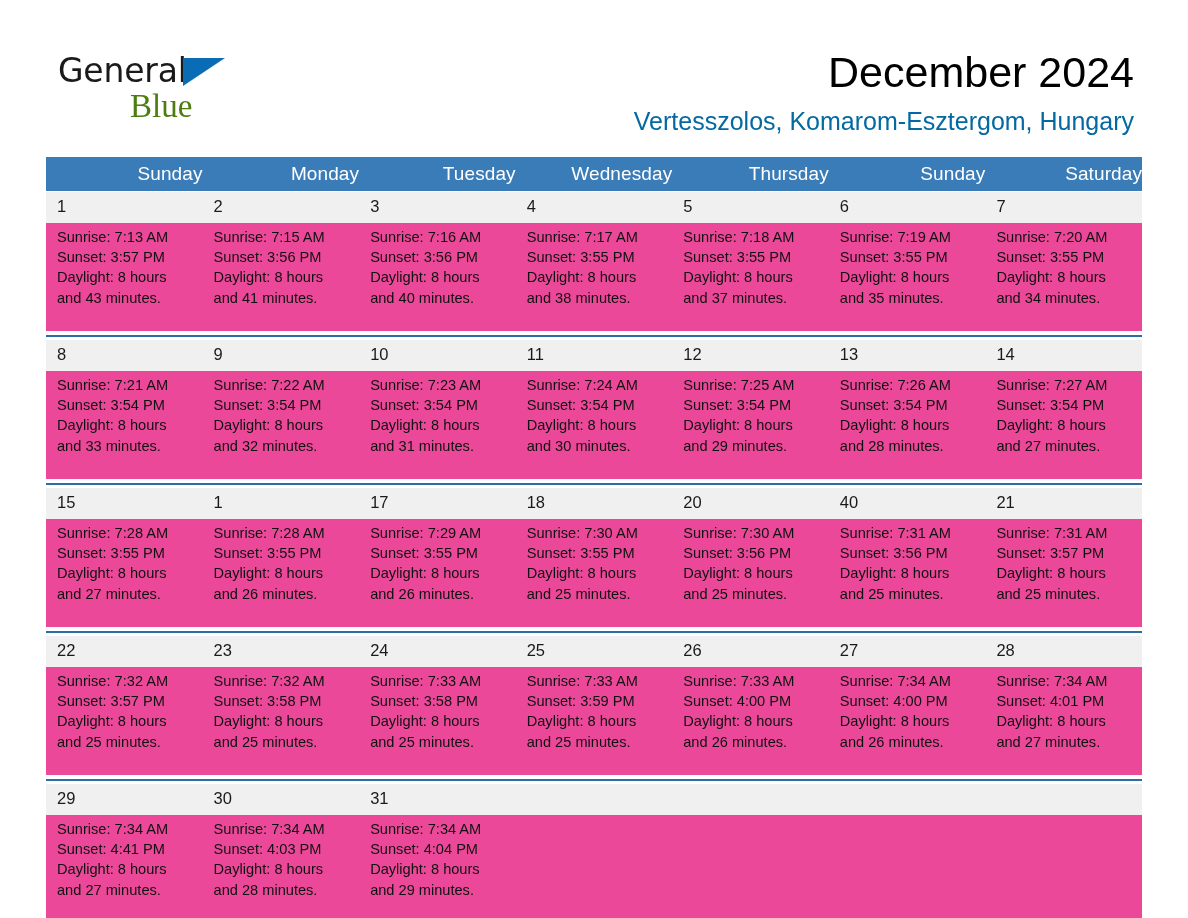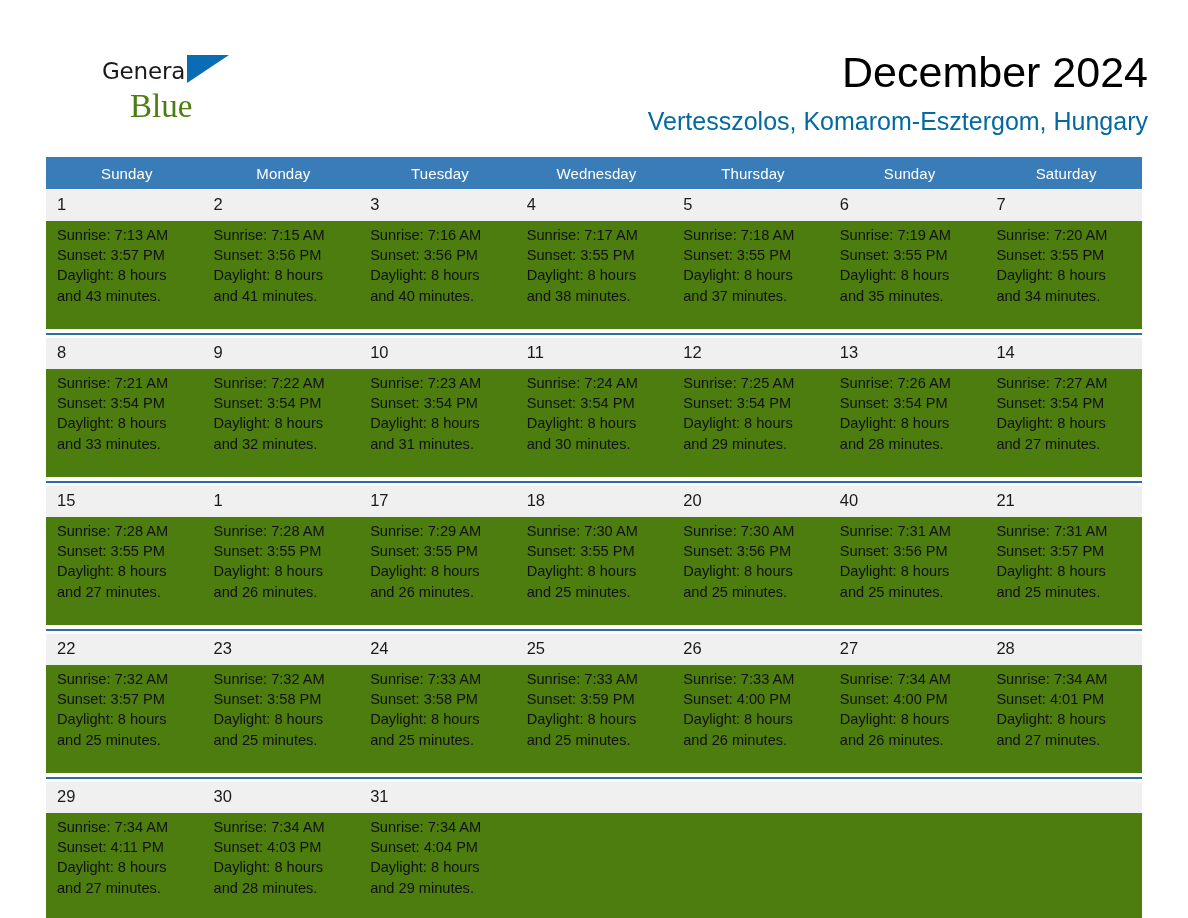--- a/index.html
+++ b/index.html
@@ -36,26 +36,25 @@
     height: 80px;
   }
   .logo-row1 {
     position: relative;
     display: block;
     height: 38px;
     line-height: 38px;
     white-space: nowrap;
   }
   .logo-general {
-    font-size: 23px;
+    font-size: 33px;
     letter-spacing: -0.2px;
     color: #1a1a1a;
     font-family: "DejaVu Sans", sans-serif;
     font-weight: 400;
-    margin-left: 44px;
   }
   .logo-tri {
     display: inline-block;
     vertical-align: -4px;
     margin-left: -4px;
     width: 0;
     height: 0;
     border-left: 42px solid #0a6cb4;
     border-bottom: 28px solid transparent;
   }
@@ -64,21 +63,21 @@
     margin-top: -4px;
     margin-left: 72px;
     font-size: 33px;
     color: #4d7c0f;
     font-family: Liberation Serif, serif;
     font-weight: 400;
     line-height: 40px;
   }
   .title-block {
     position: absolute;
-    right: 40px;
+    right: 54px;
     top: 46px;
     text-align: right;
     width: 820px;
   }
   .month-title {
     font-size: 43px;
     font-weight: 400;
     line-height: 52px;
     color: #000000;
     letter-spacing: 0px;
@@ -101,23 +100,23 @@
   table.cal {
     border-collapse: collapse;
     table-layout: fixed;
     width: 1096px;
   }
   table.cal col { width: 156.57px; }
 
   thead th {
     background: #3a7cb8;
     color: #ffffff;
-    font-size: 15px;
+    font-size: 19px;
     font-weight: 400;
-    text-align: center;
+    text-align: right;
     padding: 6px 0 6px 5px;
     height: 20px;
     vertical-align: middle;
     letter-spacing: 0.1px;
   }
 
   tr.week-sep td {
     padding: 0;
     height: 9px;
     background: #ffffff;
@@ -134,21 +133,21 @@
     font-size: 16.5px;
     color: #1a1a1a;
     padding: 4px 0 5px 11px;
     vertical-align: top;
     height: 22px;
     line-height: 20px;
   }
   tr.daynum td.empty { background: #f0f0f0; }
 
   tr.info td {
-    background: #4d7c0f;
+    background: #ec4899;
     font-size: 14.6px;
     line-height: 20.2px;
     color: #111111;
     padding: 4px 6px 12px 11px;
     vertical-align: top;
     height: 92px;
   }
   .info-line { display: block; white-space: nowrap; }
 </style>
 </head>
@@ -435,21 +434,21 @@
             <td>30</td>
             <td>31</td>
             <td class="empty"></td>
             <td class="empty"></td>
             <td class="empty"></td>
             <td class="empty"></td>
           </tr>
           <tr class="info">
             <td>
               <span class="info-line">Sunrise: 7:34 AM</span>
-              <span class="info-line">Sunset: 4:11 PM</span>
+              <span class="info-line">Sunset: 4:41 PM</span>
               <span class="info-line">Daylight: 8 hours</span>
               <span class="info-line">and 27 minutes.</span>
             </td>
             <td>
               <span class="info-line">Sunrise: 7:34 AM</span>
               <span class="info-line">Sunset: 4:03 PM</span>
               <span class="info-line">Daylight: 8 hours</span>
               <span class="info-line">and 28 minutes.</span>
             </td>
             <td>

